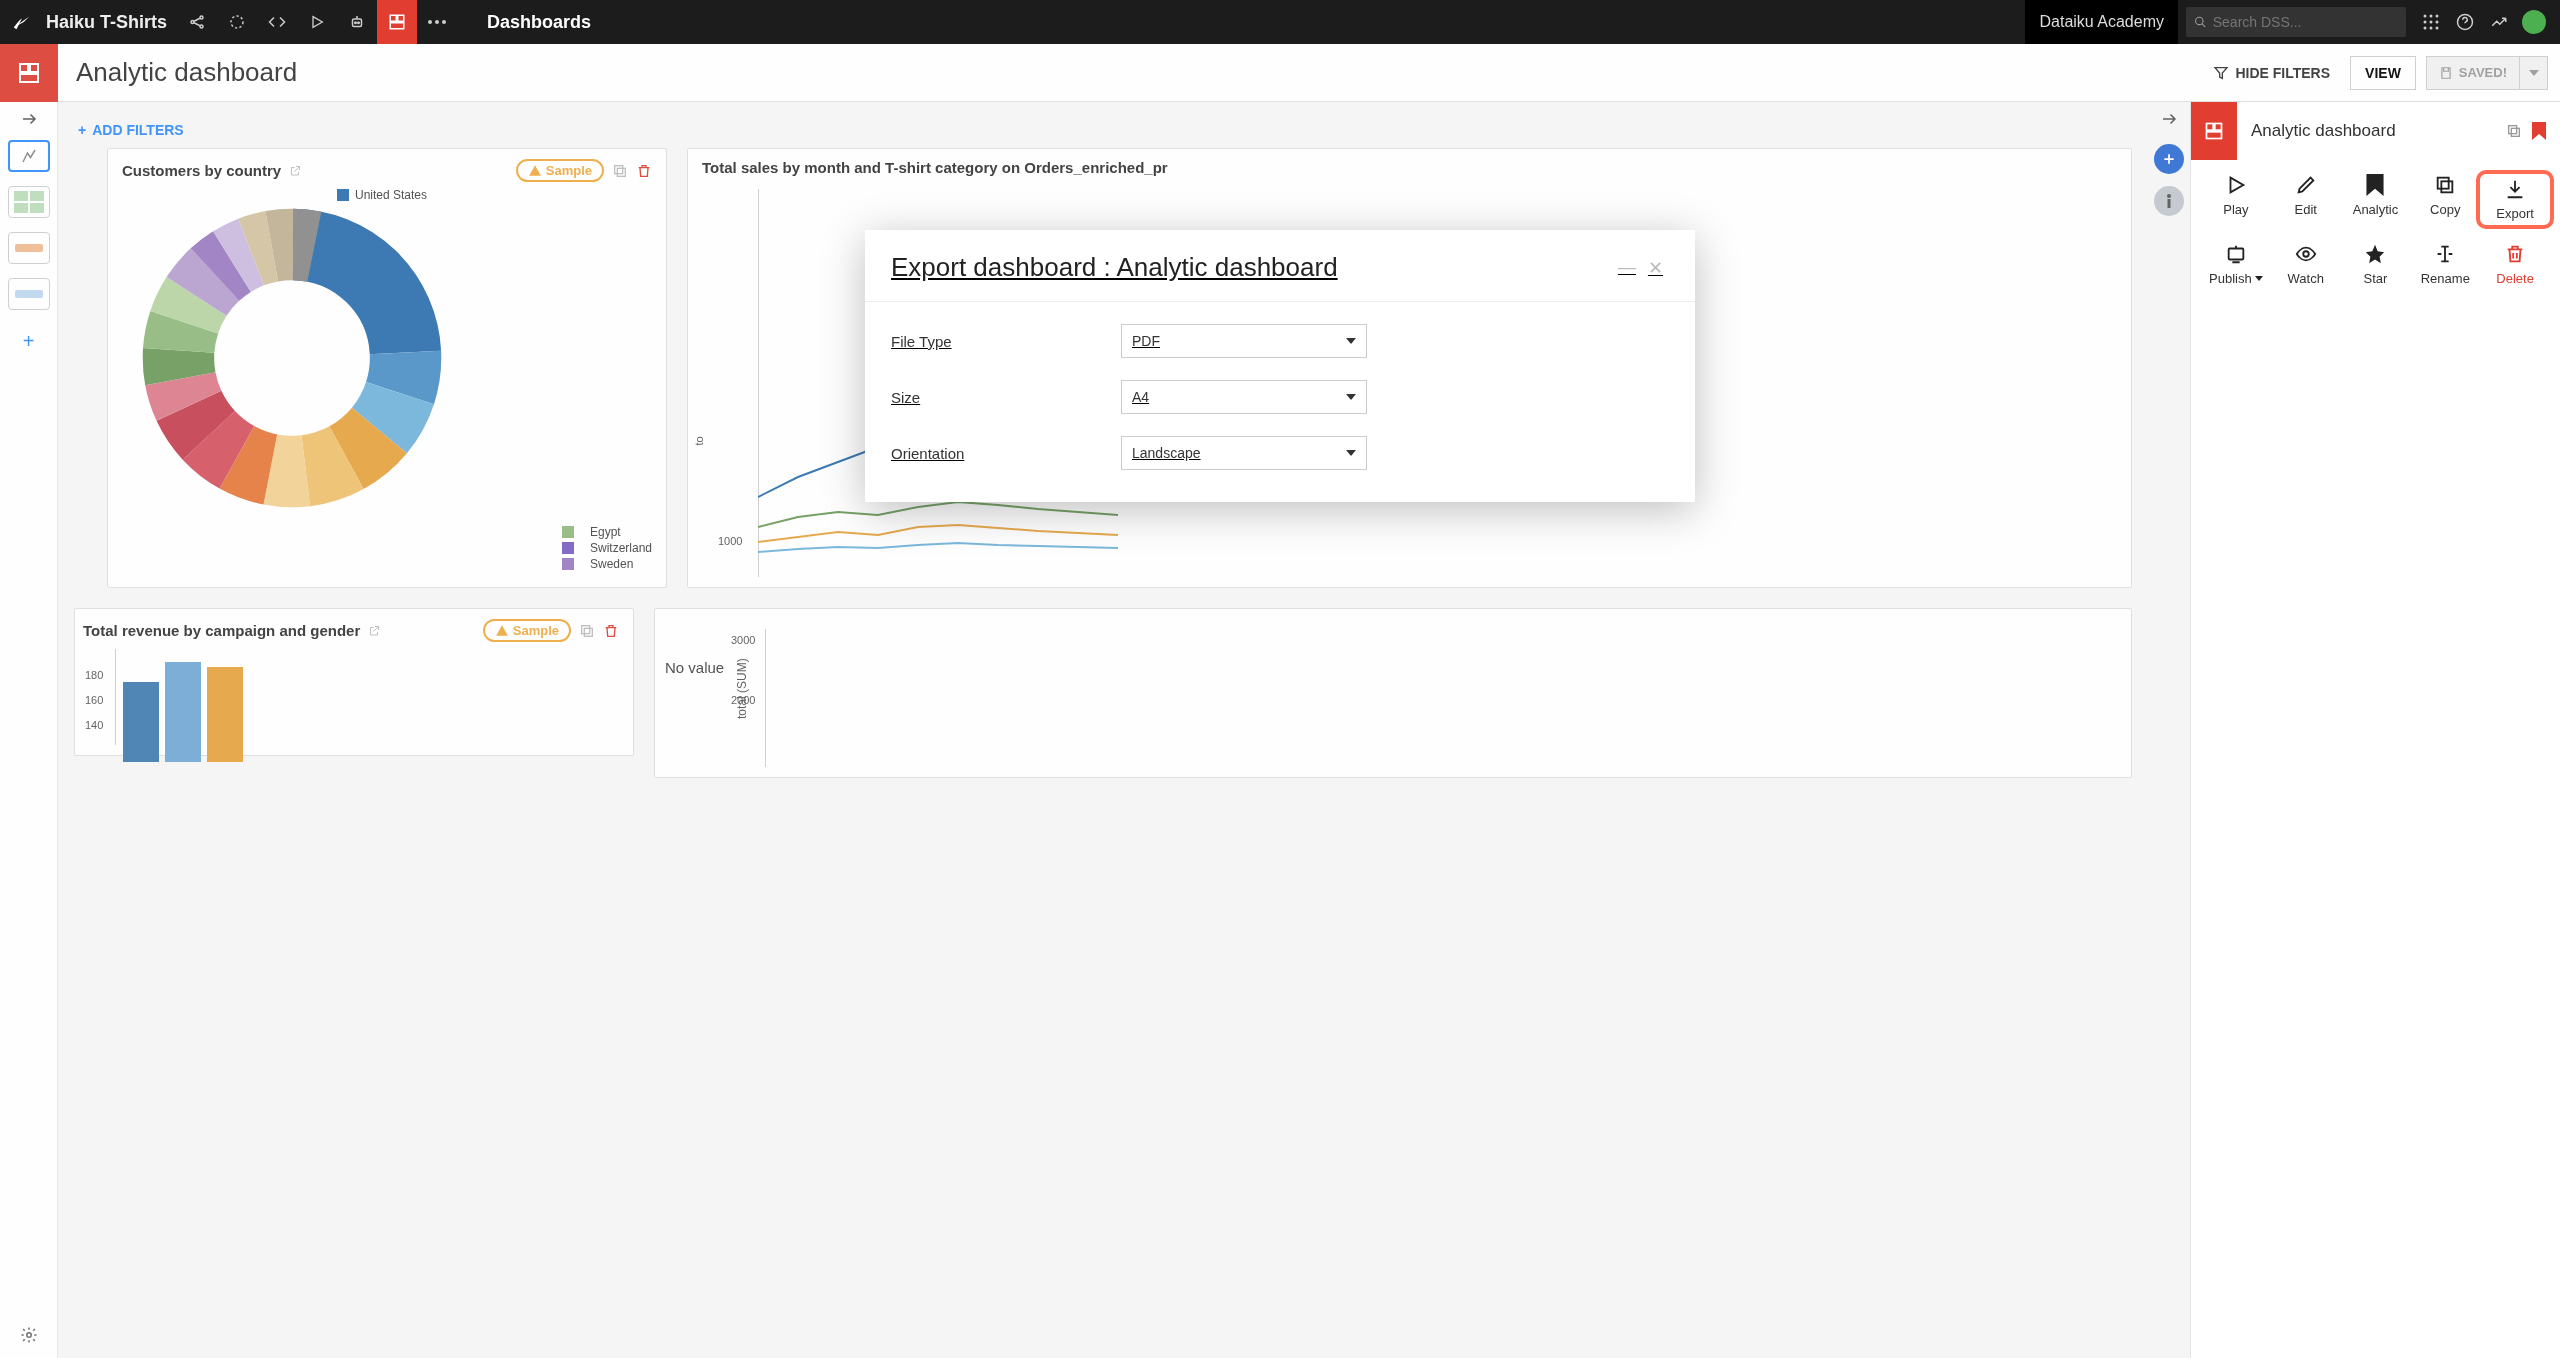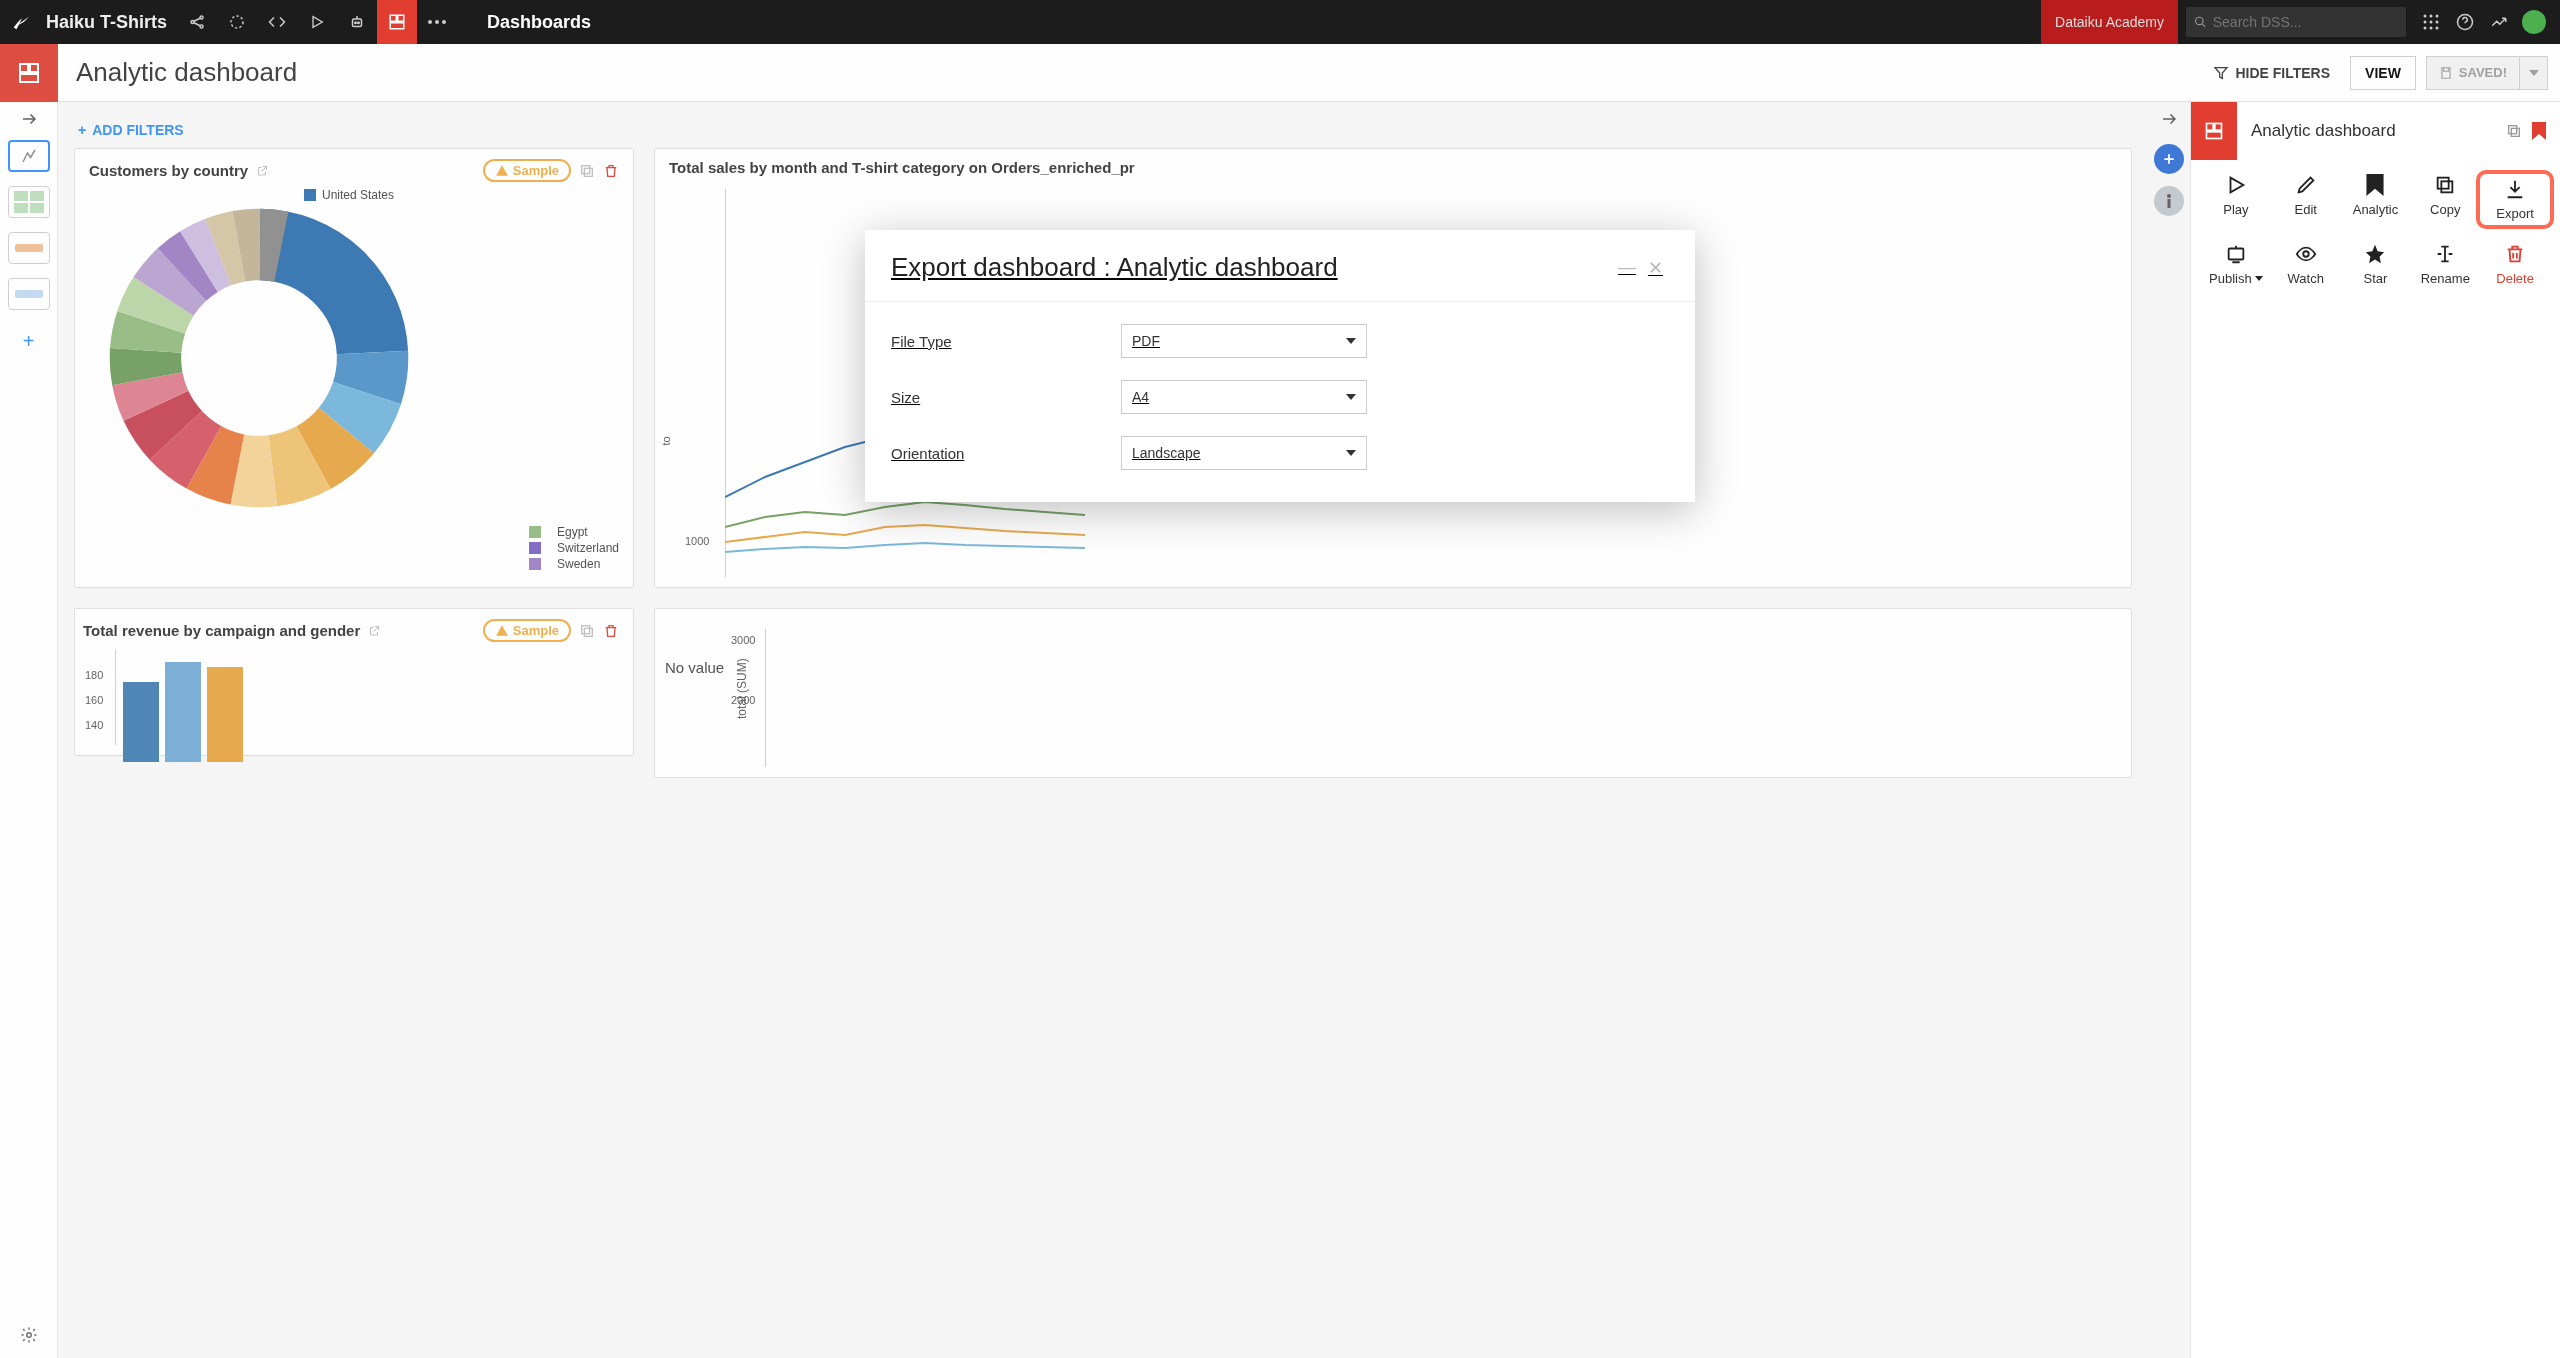--- a/index.html
+++ b/index.html
@@ -6,21 +6,21 @@
 html, body { width: 100%; height: 100%; overflow: hidden; background: #f5f5f5; }
 
 
 .topbar { height: 44px; background: #1c1c1c; color: #eee; display: flex; align-items: center; padding: 0 8px; }
 .topbar .bird { width: 28px; height: 28px; display:flex; align-items:center; justify-content:center; }
 .topbar .project-name { font-weight: 600; font-size: 18px; margin: 0 10px; }
 .topbar .icon-btn { width: 40px; height: 44px; display:flex; align-items:center; justify-content:center; color:#ccc; }
 .topbar .icon-btn.active { background:#e13d30; color:#fff; }
 .topbar .breadcrumb { font-weight:600; font-size:18px; margin-left: 30px; color:#fff; }
 .topbar .spacer { flex:1; }
-.topbar .academy { background:#b91c1c; padding: 0 14px; height:44px; display:flex; align-items:center; font-size:14px; color:#ddd; }
+.topbar .academy { background:#000000; padding: 0 14px; height:44px; display:flex; align-items:center; font-size:16px; color:#ddd; }
 .topbar .search { background:#333; height:30px; width:220px; margin:0 8px; display:flex; align-items:center; padding:0 8px; border-radius:2px; color:#999; }
 .topbar .search input { background:transparent; border:none; outline:none; color:#ccc; font-size:14px; margin-left:6px; width:100%; }
 .topbar .grid-icon, .topbar .help-icon, .topbar .trend-icon { width:34px; height:44px; display:flex; align-items:center; justify-content:center; color:#ccc; }
 .topbar .avatar { width:24px; height:24px; border-radius:50%; background:#4caf50; margin:0 6px; }
 
 
 .subheader { height: 58px; background:#fff; border-bottom:1px solid #ddd; display:flex; align-items:center; }
 .subheader .dash-icon-box { width:58px; height:58px; background:#e13d30; display:flex; align-items:center; justify-content:center; color:#fff; }
 .subheader .title { font-size:26px; font-weight:400; color:#333; margin-left:18px; flex:1; }
 .subheader .hide-filters { display:flex; align-items:center; gap:6px; font-weight:700; font-size:14px; color:#333; margin-right:20px; }
@@ -256,21 +256,21 @@
       </span>
   </div>
 
   <div class="canvas greyed">
     <div class="add-filters">
       <span>+</span>
       <span>ADD FILTERS</span>
     </div>
     <div class="row-tiles">
 
-      <div class="tile left" style="position:relative;">
+      <div class="tile left" style="position:relative;margin-left:33px;">
         <div class="tile-header">
           <span class="tile-title">Customers by country</span>
           <span class="ext-icon">
               <svg width="12" height="12" viewBox="0 0 24 24" fill="none" stroke="#bbb" stroke-width="2">
                 <path d="M14 3h7v7M21 3L11 13M19 14v6H5V5h6"></path>
               </svg>
             </span>
           <span class="spacer"></span>
           <span class="sample-pill">
             <svg width="14" height="14" viewBox="0 0 24 24" fill="#f2a93b">

